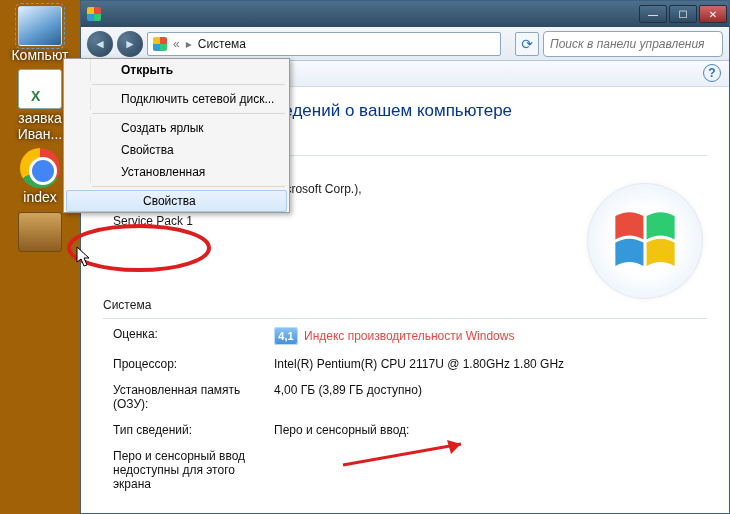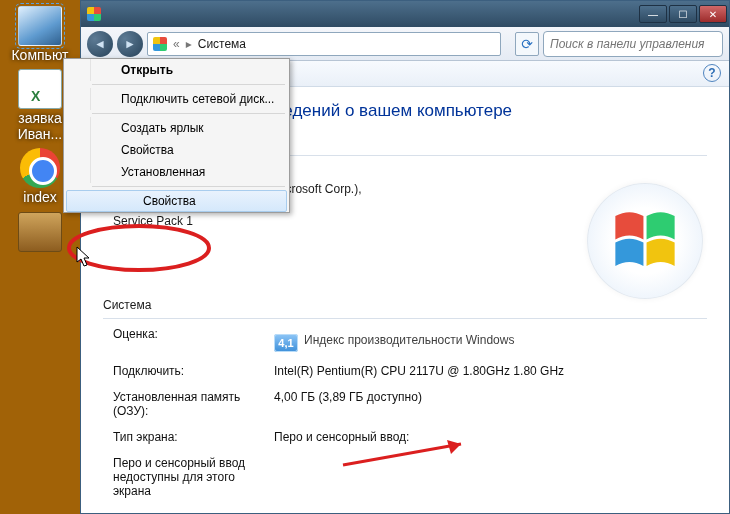--- a/index.html
+++ b/index.html
@@ -142,23 +142,22 @@
 
   .wei {
     display:inline-flex; align-items:center; gap:6px; color:#0646a4;
   }
   .wei .badge {
     width:24px;height:18px;border-radius:3px;
     background:linear-gradient(#8ec6f7,#3d8fd9);
     color:#fff; font-weight:700; font-size:11px;
     display:inline-flex;align-items:center;justify-content:center;
     box-shadow:inset 0 0 0 1px #b9dcf8;
-    margin-top:7px;
-  }
-  .wei a { color:#404040; text-decoration:none; }
+  }
+  .wei a { color:#ef4444; text-decoration:none; }
 
   
   .ctxmenu {
     position:absolute;
     left:63px; top:58px;
     width:227px;
     background:#f5f5f5;
     border:1px solid #9c9c9c;
     box-shadow:2px 2px 5px rgba(0,0,0,.3);
     font-size:12px; color:#000;
@@ -270,27 +269,27 @@
 
     <div class="grid">
       <div class="lbl">Оценка:</div>
       <div class="val">
         <span class="wei">
           <span class="badge">4,1</span>
           <a href="#">Индекс производительности Windows</a>
         </span>
       </div>
 
-      <div class="lbl">Подключить:</div>
+      <div class="lbl">Процессор:</div>
       <div class="val">Intel(R) Pentium(R) CPU 2117U @ 1.80GHz 1.80 GHz</div>
 
       <div class="lbl">Установленная память (ОЗУ):</div>
       <div class="val">4,00 ГБ (3,89 ГБ доступно)</div>
 
-      <div class="lbl">Тип экрана:</div>
+      <div class="lbl">Тип сведений:</div>
 
       <div class="lbl">Перо и сенсорный ввод:</div>
       <div class="val">Перо и сенсорный ввод недоступны для этого экрана</div>
     </div>
   </div>
 </div>
 
 <div class="ctxmenu">
   <div class="col bold">Открыть</div>
   <div class="sep"></div>

